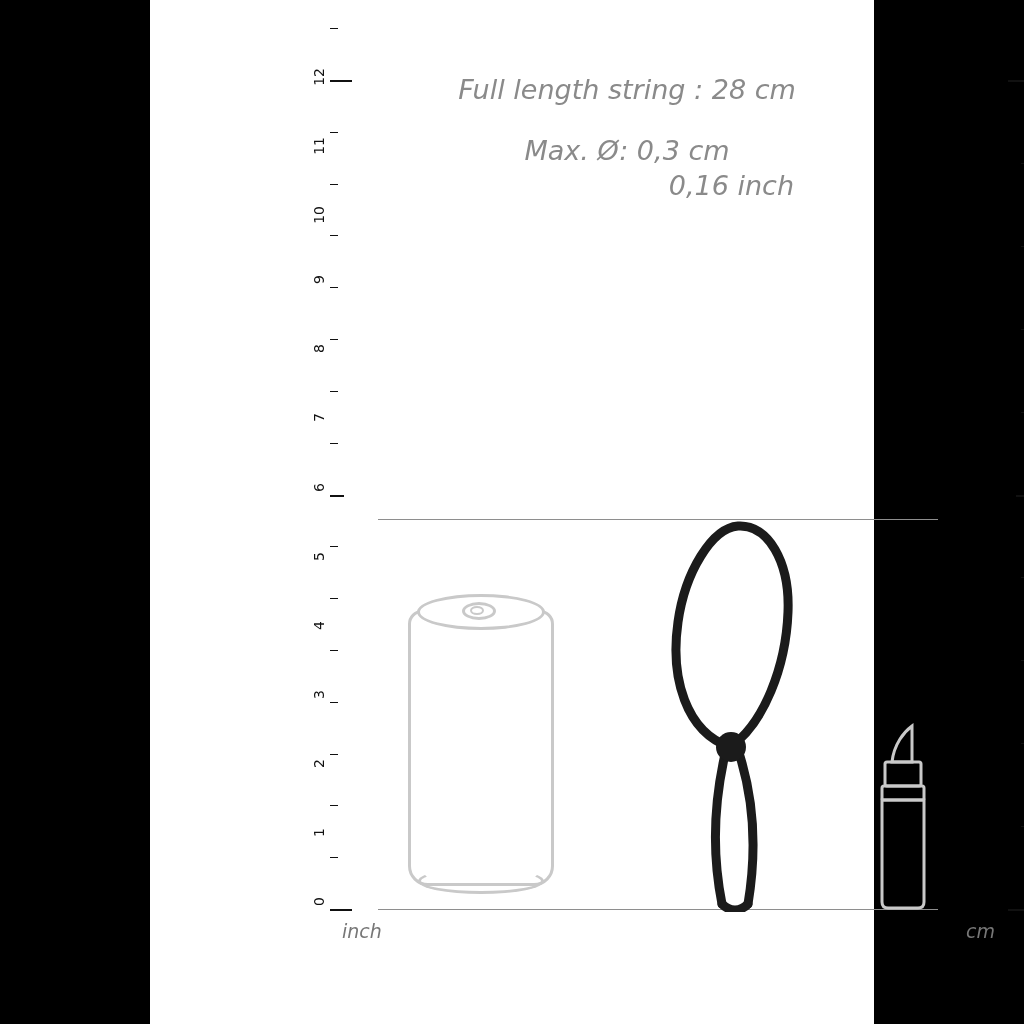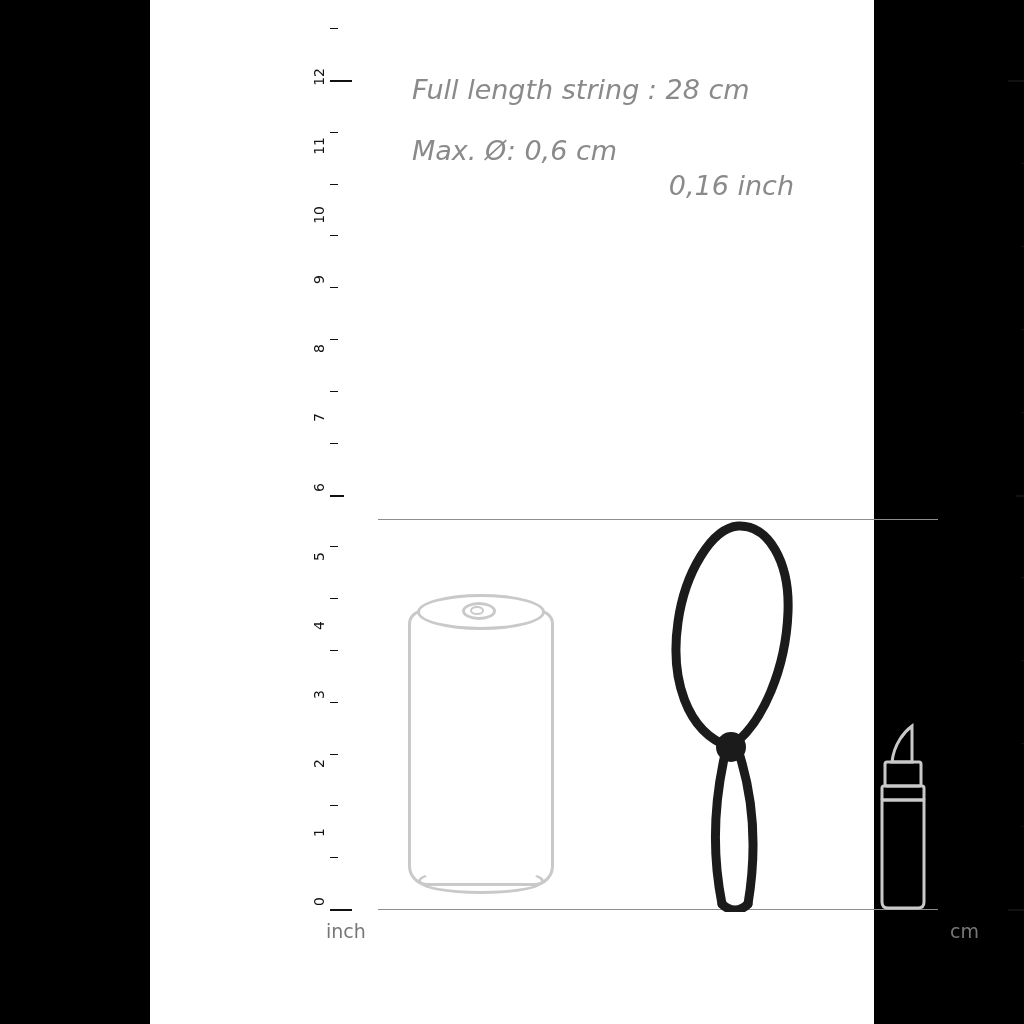--- a/index.html
+++ b/index.html
@@ -61,22 +61,24 @@
   #ruler-inch .tlabel {
     left: -22px;
     width: 22px;
     text-align: right;
     transform: rotate(-90deg);
   }
 
   .unit-caption {
     position: absolute;
     font-size: 19px;
+    font-style: italic;
     color: #777777;
     font-family: "DejaVu Sans", sans-serif;
+    margin-left: 16px;
   }
   #caption-inch { left: 176px; top: 920px; }
   #caption-cm   { left: 800px; top: 920px; }
 
   
   .guide {
     position: absolute;
     left: 228px;
     width: 560px;
     height: 1px;
@@ -90,21 +92,21 @@
     position: absolute;
     left: 262px;
     top: 72px;
     width: 430px;
     color: #8a8a8a;
     font-style: italic;
     font-size: 27px;
     line-height: 1.30;
     font-family: "DejaVu Sans", sans-serif;
   }
-  #specs .line-a { text-align: left; }
+  #specs .line-a { text-align: center; }
   #specs .line-b { text-align: right; padding-right: 48px; }
   #specs .grp { margin-bottom: 26px; }
 
   
   #can {
     position: absolute;
     left: 258px;
     top: 588px;
     width: 150px;
     height: 322px;
@@ -177,21 +179,21 @@
   <div id="sheet">
 
     <div class="guide" id="guide-baseline"></div>
     <div class="guide" id="guide-top"></div>
 
     <div id="specs">
       <div class="grp">
         <div class="line-a">Full length string : 28 cm</div>
       </div>
       <div class="grp">
-        <div class="line-a">Max. Ø: 0,6 cm</div>
+        <div class="line-a">Max. Ø: 0,3 cm</div>
         <div class="line-b">0,16 inch</div>
       </div>
     </div>
 
     <div class="ruler" id="ruler-inch">
         <div class="tick major" style="width: 22px; top: 909px;"></div>
         <div class="tick minor" style="width: 8px; top: 857.188px;"></div>
         <div class="tick minor" style="width: 8px; top: 805.375px;"></div>
         <div class="tick minor" style="width: 8px; top: 753.562px;"></div>
         <div class="tick minor" style="width: 8px; top: 701.75px;"></div>

